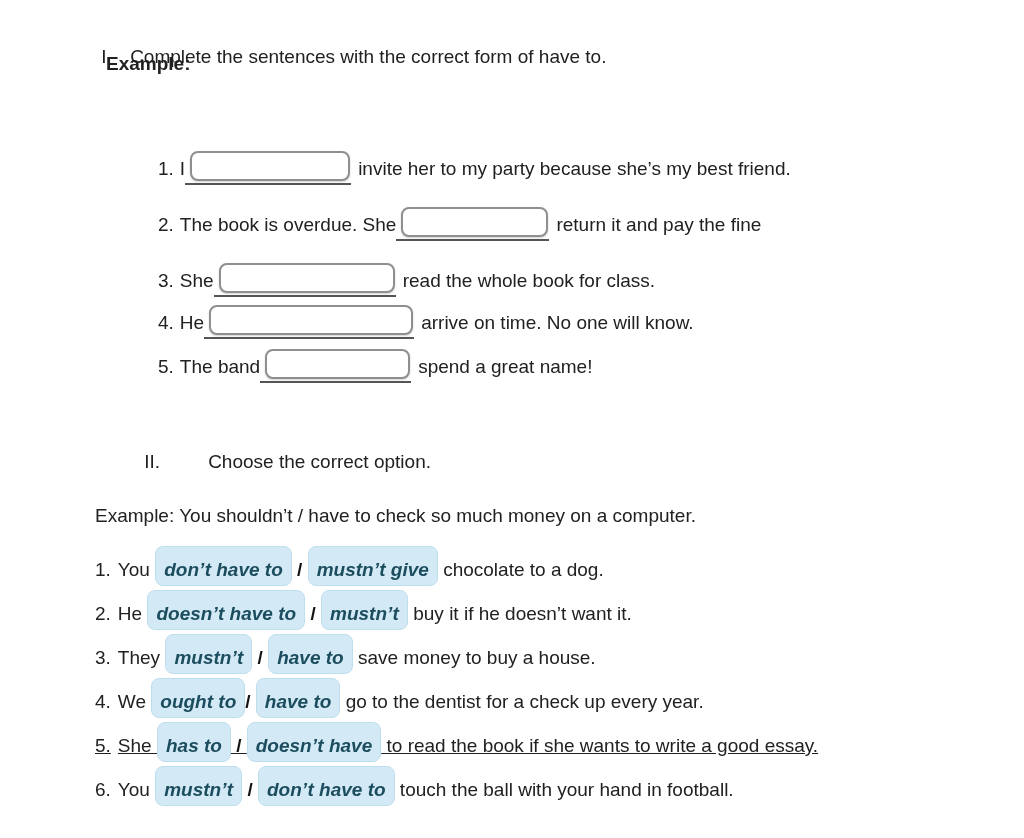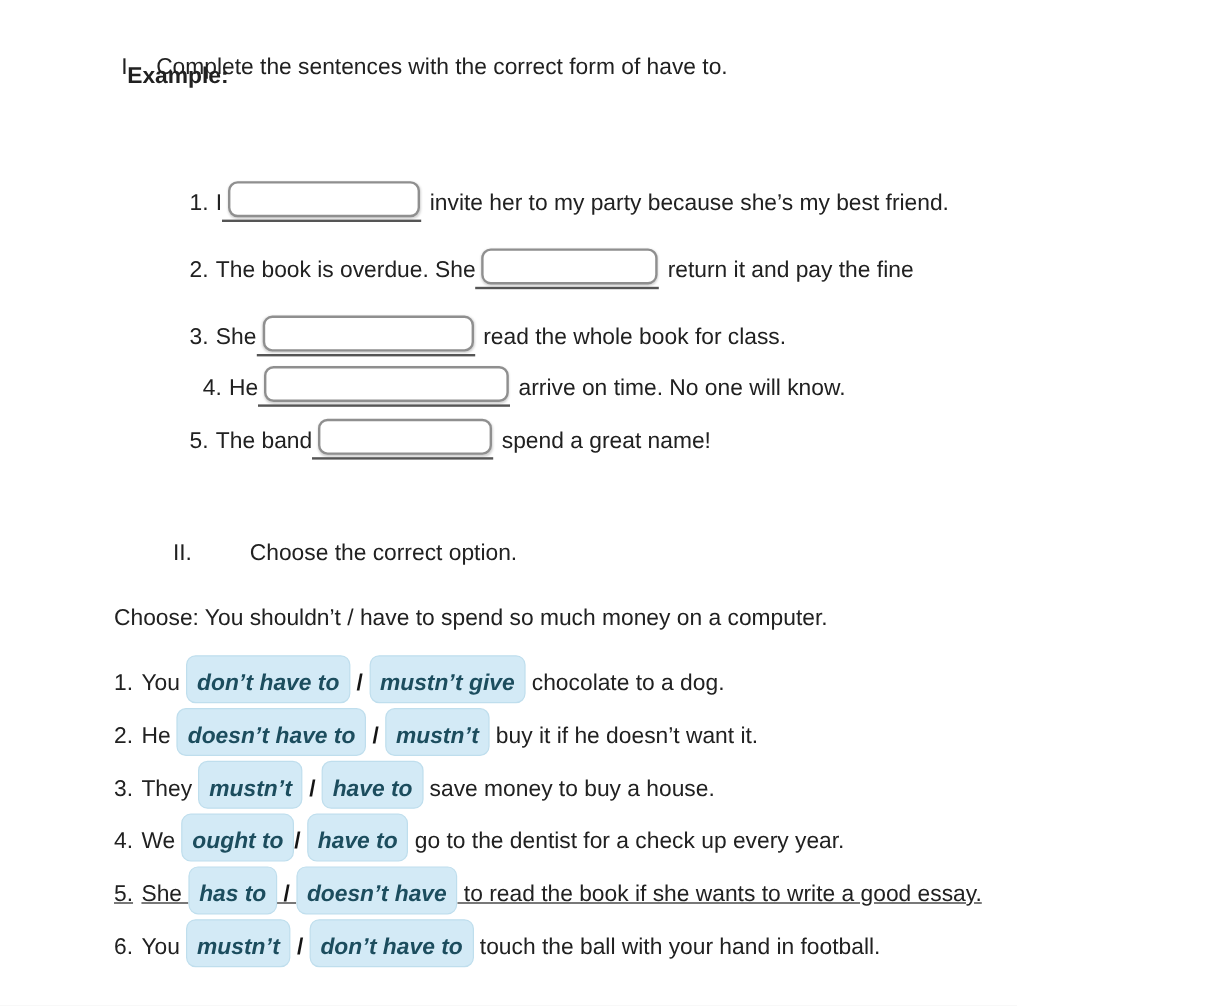--- a/index.html
+++ b/index.html
@@ -78,29 +78,29 @@
     <span class="num">I.</span><span>Complete the sentences with the correct form of have to.</span>
   </div>
 
   <div class="abs example-label" style="left:106px;top:53px;">Example:</div>
 
 
   <div id="s1-items">
       <div class="s1-row" style="left: 158px; top: 155px;"><span class="num">1.</span><span class="pre">I</span><span class="blank" style="width: 160px;"></span><span class="post">invite her to my party because she’s my best friend.</span></div>
       <div class="s1-row" style="left: 158px; top: 211px;"><span class="num">2.</span><span class="pre">The book is overdue. She</span><span class="blank" style="width: 147px;"></span><span class="post">return it and pay the fine</span></div>
       <div class="s1-row" style="left: 158px; top: 267px;"><span class="num">3.</span><span class="pre">She</span><span class="blank" style="width: 176px;"></span><span class="post">read the whole book for class.</span></div>
-      <div class="s1-row" style="left: 158px; top: 309px; margin-left: 11px;"><span class="num">4.</span><span class="pre">He</span><span class="blank" style="width: 204px;"></span><span class="post">arrive on time. No one will know.</span></div>
+      <div class="s1-row" style="left: 158px; top: 309px;"><span class="num">4.</span><span class="pre">He</span><span class="blank" style="width: 204px;"></span><span class="post">arrive on time. No one will know.</span></div>
       <div class="s1-row" style="left: 158px; top: 353px;"><span class="num">5.</span><span class="pre">The band</span><span class="blank" style="width: 145px;"></span><span class="post">spend a great name!</span></div>
     </div>
 
   <div class="abs s2-heading" style="left:123px;top:429px;">
     <span class="num">II.</span><span>Choose the correct option.</span>
   </div>
 
-  <div class="abs" style="left:95px;top:505px;">Choose: You shouldn’t / have to spend so much money on a computer.</div>
+  <div class="abs" style="left:95px;top:505px;">Example: You shouldn’t / have to check so much money on a computer.</div>
 
   <div id="s2-items">
       <div class="s2-row" style="left: 95px; top: 546px;"><span class="num">1.</span><span class="pre">You </span><span class="choice">don’t have to</span><span class="slash"> / </span><span class="choice">mustn’t give</span><span class="post"> chocolate to a dog.</span></div>
       <div class="s2-row" style="left: 95px; top: 590px;"><span class="num">2.</span><span class="pre">He </span><span class="choice">doesn’t have to</span><span class="slash"> / </span><span class="choice">mustn’t</span><span class="post"> buy it if he doesn’t want it.</span></div>
       <div class="s2-row" style="left: 95px; top: 634px;"><span class="num">3.</span><span class="pre">They </span><span class="choice">mustn’t</span><span class="slash"> / </span><span class="choice">have to</span><span class="post"> save money to buy a house.</span></div>
       <div class="s2-row" style="left: 95px; top: 678px;"><span class="num">4.</span><span class="pre">We </span><span class="choice">ought to</span><span class="slash">/ </span><span class="choice">have to</span><span class="post"> go to the dentist for a check up every year.</span></div>
       <div class="s2-row" style="left: 95px; top: 722px; text-decoration: underline;"><span class="num">5.</span><span class="pre">She </span><span class="choice">has to</span><span class="slash"> / </span><span class="choice">doesn’t have</span><span class="post"> to read the book if she wants to write a good essay.</span></div>
       <div class="s2-row" style="left: 95px; top: 766px;"><span class="num">6.</span><span class="pre">You </span><span class="choice">mustn’t</span><span class="slash"> / </span><span class="choice">don’t have to</span><span class="post"> touch the ball with your hand in football.</span></div>
     </div>
 

